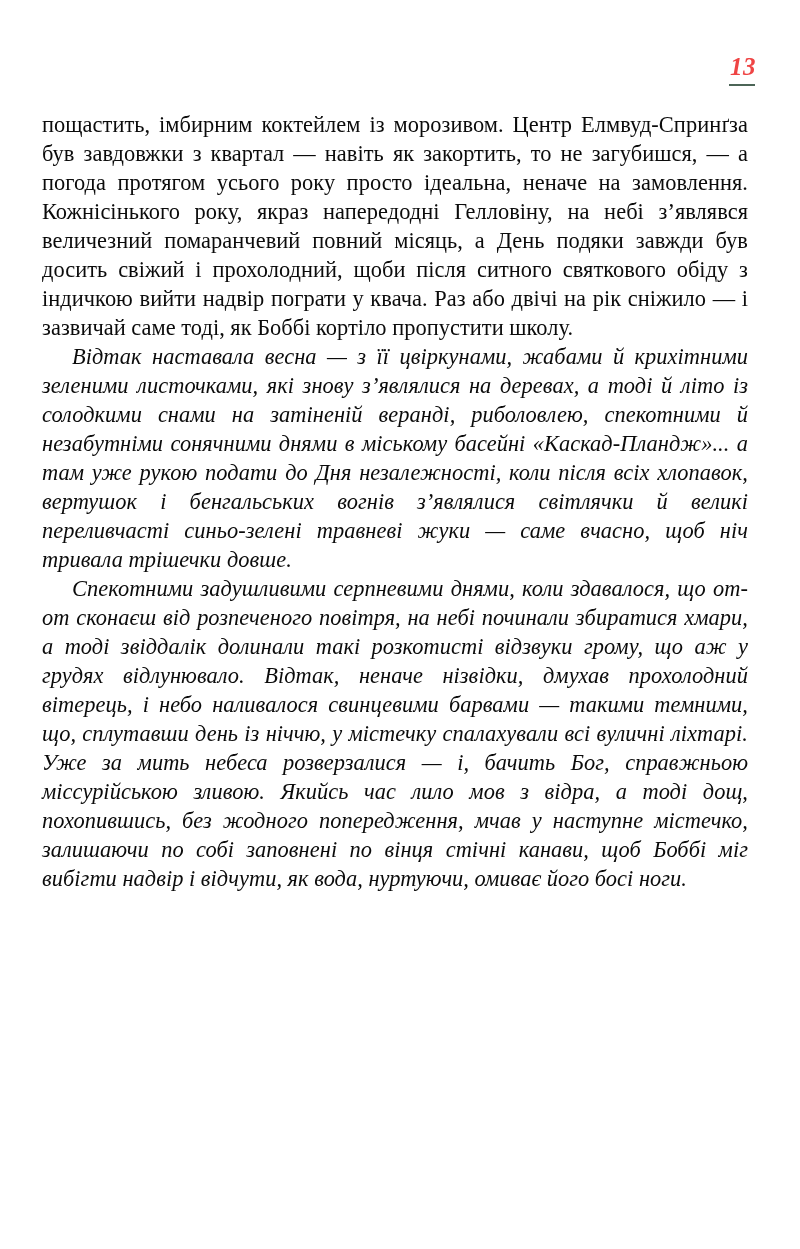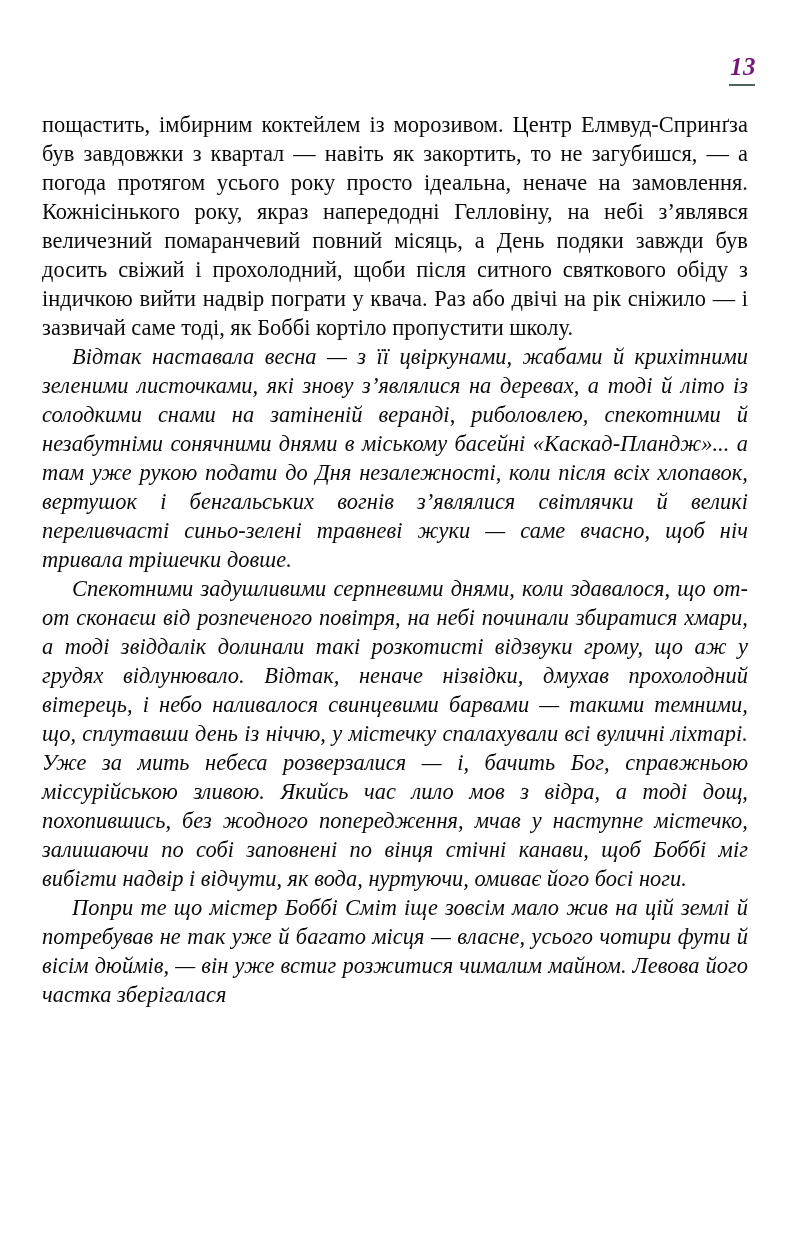--- a/index.html
+++ b/index.html
@@ -23,21 +23,21 @@
   .folio {
     position: absolute;
     top: 54px;
     right: 44px;
     font-family: "Liberation Serif", "DejaVu Serif", serif;
     font-style: italic;
     font-weight: 700;
     font-size: 25px;
     line-height: 1;
     letter-spacing: 0.5px;
-    color: #701a75;
+    color: #ef4444;
   }
   .folio-rule {
     position: absolute;
     top: 84px;
     right: 45px;
     width: 26px;
     height: 2px;
     background: #2d4a3a;
     opacity: 0.85;
   }
@@ -79,16 +79,15 @@
 
 <div class="page">
 
   <div class="folio">13</div>
   <div class="folio-rule"></div>
 
   <div class="textblock">
     <p class="para full-justify">пощастить, імбирним коктейлем із морозивом. Центр Елмвуд-Спринґза був завдовжки з квартал — навіть як закортить, то не загубишся, — а погода протягом усього року просто ідеальна, неначе на замовлення. Кожнісінького року, якраз напередодні Гелловіну, на небі з’являвся величезний помаранчевий повний місяць, а День подяки завжди був досить свіжий і прохолодний, щоби після ситного святкового обіду з індичкою вийти надвір пограти у квача. Раз або двічі на рік сніжило — і зазвичай саме тоді, як Боббі кортіло пропустити школу.</p>
     <p class="para indent full-justify">Відтак наставала весна — з її цвіркунами, жабами й крихітними зеленими листочками, які знову з’являлися на деревах, а тоді й літо із солодкими снами на затіненій веранді, риболовлею, спекотними й незабутніми сонячними днями в міському басейні «Каскад-Пландж»... а там уже рукою подати до Дня незалежності, коли після всіх хлопавок, вертушок і бенгальських вогнів з’являлися світлячки й великі переливчасті синьо-зелені травневі жуки — саме вчасно, щоб ніч тривала трішечки довше.</p>
     <p class="para indent full-justify">Спекотними задушливими серпневими днями, коли здавалося, що от-от сконаєш від розпеченого повітря, на небі починали збиратися хмари, а тоді звіддалік долинали такі розкотисті відзвуки грому, що аж у грудях відлунювало. Відтак, неначе нізвідки, дмухав прохолодний вітерець, і небо наливалося свинцевими барвами — такими темними, що, сплутавши день із ніччю, у містечку спалахували всі вуличні ліхтарі. Уже за мить небеса розверзалися — і, бачить Бог, справжньою міссурійською зливою. Якийсь час лило мов з відра, а тоді дощ, похопившись, без жодного попередження, мчав у наступне містечко, залишаючи по собі заповнені по вінця стічні канави, щоб Боббі міг вибігти надвір і відчути, як вода, нуртуючи, омиває його босі ноги.</p>
-    <p class="para indent full-justify">Попри те що містер Боббі Сміт іще зовсім мало жив на цій землі й потребував не так уже й багато місця — власне, усього чотири фути й вісім дюймів, — він уже встиг розжитися чималим майном. Левова його частка зберігалася</p>
   </div>
 
 </div>
 
 </body></html>

